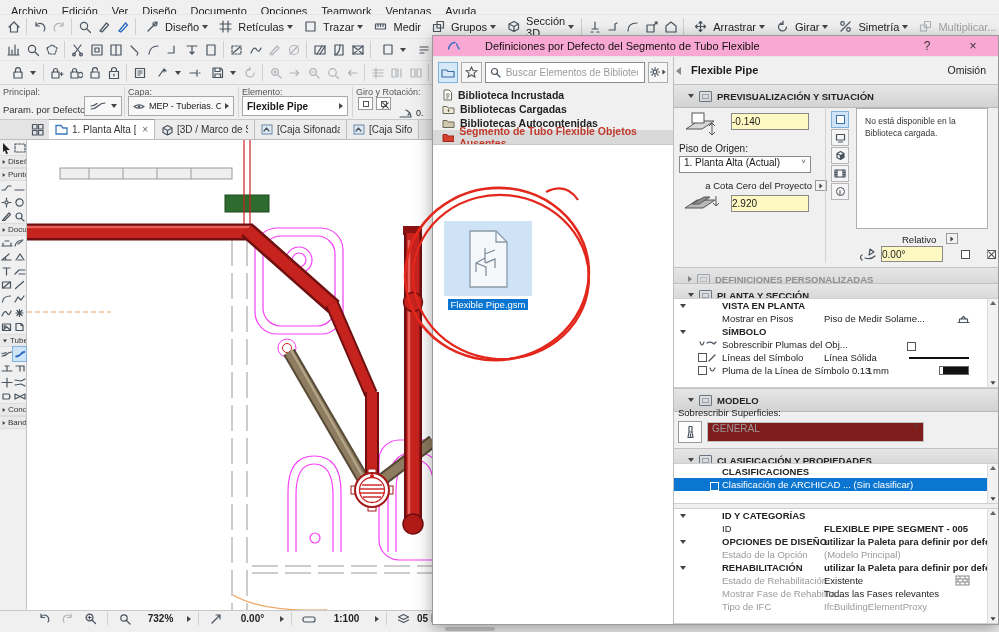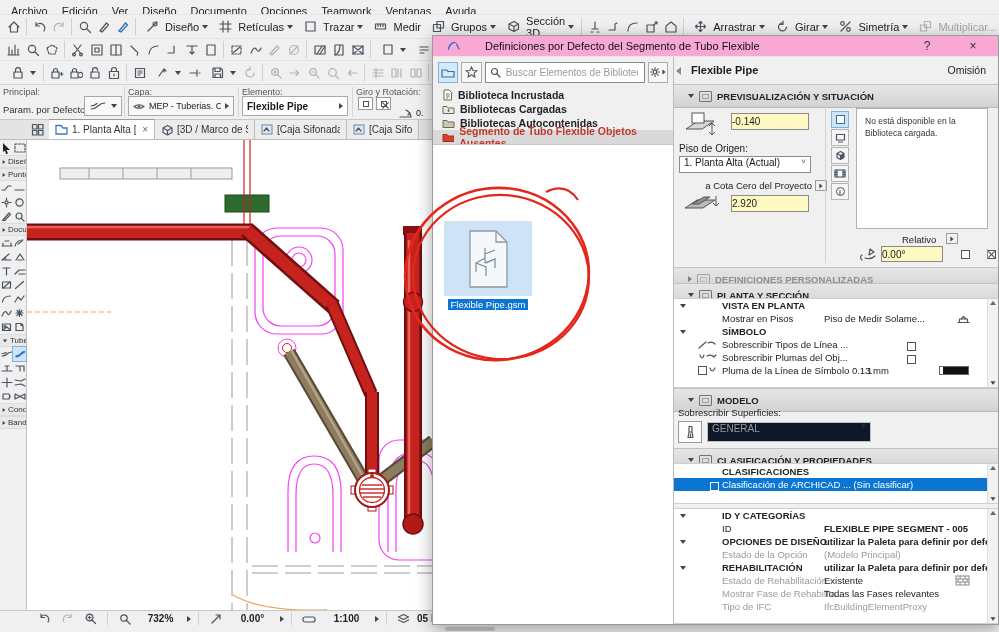--- a/index.html
+++ b/index.html
@@ -1184,34 +1184,36 @@
                 <path class="stroke" d="M1 8.5 H12 M2.5 8.5 V5 H10.5 V8.5 M4 5 L6.5 2.5 L9 5"></path>
               </svg>
           </div>
           <div class="trow">
               <span class="caret tri-d"></span>
               <span class="l bold">SÍMBOLO</span>
             </div>
           <div class="trow">
             <span class="ricon">
                 <svg width="20" height="10">
-                  <path class="stroke" d="M1 8 L8 2 M10 3 Q14 1 17 4"></path>
-                </svg>
-              </span>
-            <span class="l">Sobrescribir Tipos de Línea ...</span>
-            <span class="cb abs" style="left:233px;top:2px"></span>
-          </div>
-          <div class="trow">
-            <span class="ricon">
-                <svg width="20" height="10">
                   <path class="stroke" d="M2 2 Q4 8 6 2 M9 3 Q13 1 16 4 M16 4 L18 2"></path>
                 </svg>
               </span>
             <span class="l">Sobrescribir Plumas del Obj...</span>
             <span class="cb abs" style="left:233px;top:2px"></span>
+          </div>
+          <div class="trow">
+            <span class="ricon">
+                <span class="cb"></span>
+                <svg width="9" height="10">
+                  <path class="stroke" d="M1 8 L7 2"></path>
+                </svg>
+              </span>
+            <span class="l">Líneas del Símbolo</span>
+            <span class="v">Línea Sólida</span>
+            <span class="abs" style="left:235px;top:6px;width:60px;height:1.5px;background:#111"></span>
           </div>
           <div class="trow">
             <span class="ricon">
                 <span class="cb"></span>
                 <svg width="9" height="10">
                   <path class="stroke" d="M2 2 Q4 8 7 2"></path>
                 </svg>
               </span>
             <span class="l">Pluma de la Línea de Símbolo 0.13 mm</span>
             <span class="abs" style="left:193px">1</span>
@@ -1227,21 +1229,21 @@
           <span class="tri-d"></span>
             <span class="secic"></span>
           <span>MODELO</span>
         </div>
         <span class="abs" style="left:4px;top:350px;font-size:9.5px">Sobrescribir Superficies:</span>
         <div class="abs" style="left:4px;top:364px;width:24px;height:22px;border:1px solid #9a9a9a;background:#fdfdfd;display:flex;align-items:center;justify-content:center">
           <svg width="13" height="14">
               <path class="stroke" d="M5 1.5 H8 V7 H5 Z M5 7 L4 12.5 H9 L8 7 M6.5 9 V12.5"></path>
             </svg>
         </div>
-        <div class="selbox abs" style="left:33px;top:365px;width:164px;height:20px;background:#0f172a;border-color:#c0c0c0;color:#9a9a9a">
+        <div class="selbox abs" style="left:33px;top:365px;width:217px;height:20px;background:#7f1d1d;border-color:#c0c0c0;color:#9a9a9a">
           <span>GENERAL</span>
             <span class="tri-r" style="opacity:.45"></span>
         </div>
 
         <div class="secbar" style="top:391px">
           <span class="tri-d"></span>
             <span class="secic"></span>
           <span>CLASIFICACIÓN Y PROPIEDADES</span>
         </div>
 

